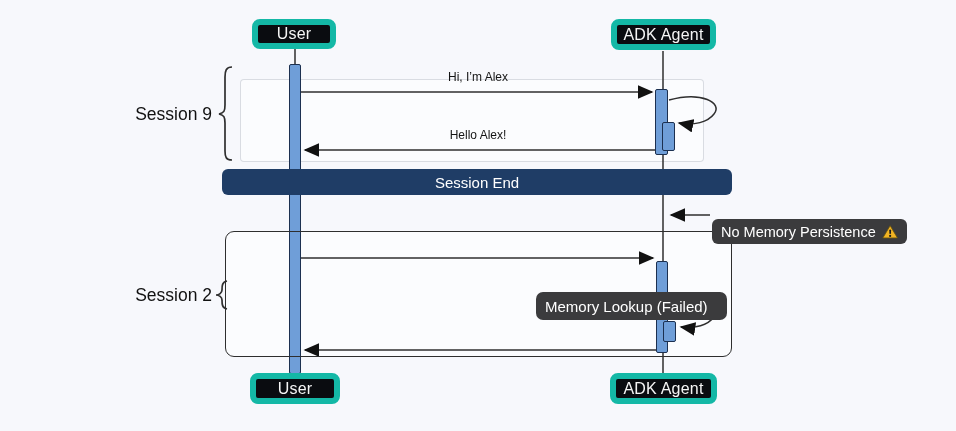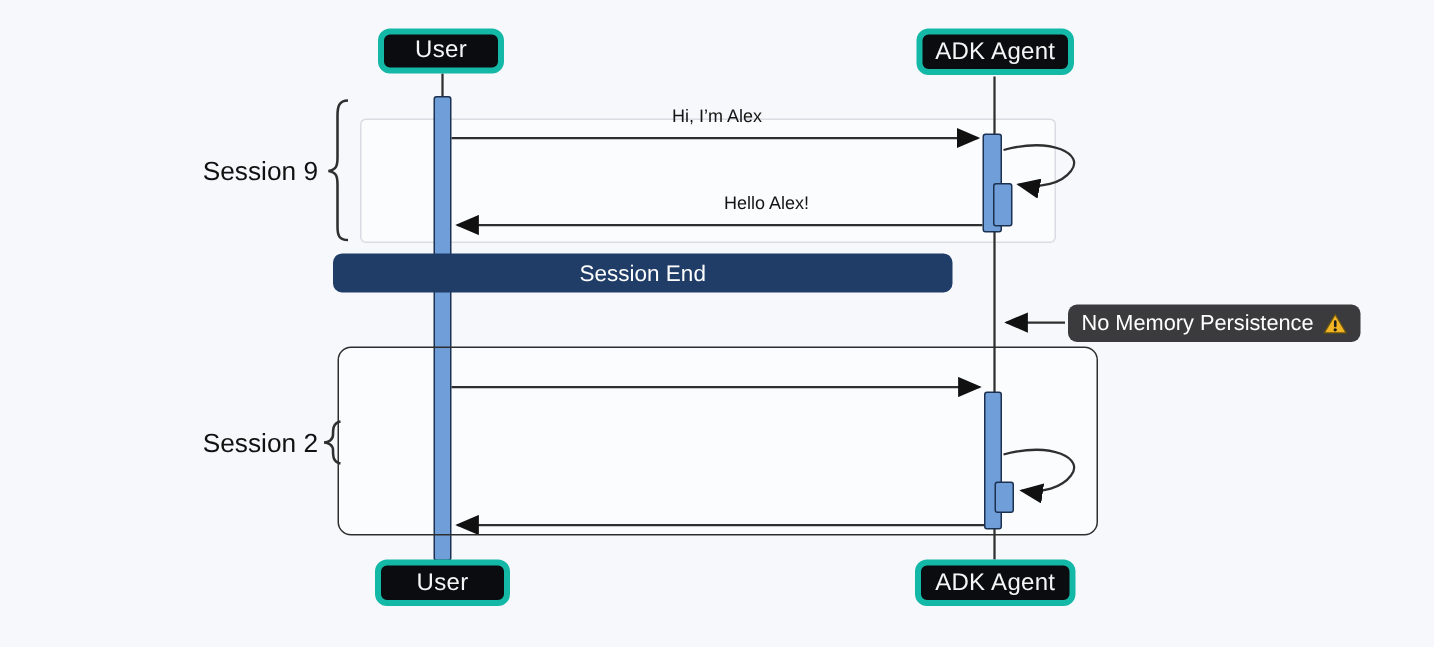--- a/index.html
+++ b/index.html
@@ -21,21 +21,21 @@
   .z-bars{z-index:2;}
   .z-frame{z-index:3;}
   .z-label{z-index:4;}
   .z-top{z-index:5;}
 
   
   .actor{
     position:absolute;
     background:var(--actor-box-bg,#0a0c10);
     color:var(--actor-box-text,#f5f5f5);
-    border:4px solid #14b8a6;
+    border:6px solid #14b8a6;
     border-radius:8px;
     display:flex;align-items:center;justify-content:center;
     font-size:16px;letter-spacing:.2px;
   }
 
   
   .act{
     position:absolute;
     background:var(--activation-fill,#6f9ed8);
     border:1.5px solid var(--activation-border,#1c3050);
@@ -70,20 +70,21 @@
 
   
   .note{
     position:absolute;
     background:var(--note-bg,#3b3b3d);
     color:#fff;
     border-radius:6px;
     display:flex;align-items:center;
     gap:6px;font-size:14.5px;white-space:nowrap;
     padding:0 9px;
+    margin-top:16px;
   }
 
   
   .hl-rect{
     position:absolute;
     background:rgba(255,255,255,0.55);
     border:1px solid rgba(125,135,155,0.28);
     border-radius:4px;
   }
   .session2-frame{
@@ -147,31 +148,34 @@
     <span>ADK Agent</span>
   </div>
   <div class="actor z-label" style="left:250px;top:373px;width:90px;height:31px;">
     <span>User</span>
   </div>
   <div class="actor z-label" style="left:610px;top:373px;width:107px;height:31px;">
     <span>ADK Agent</span>
   </div>
 
   <div class="msg z-label" style="left:478px;top:70px;">Hi, I’m Alex</div>
-  <div class="msg z-label" style="left:478px;top:128px;margin-left:33px;">Hello Alex!</div>
+  <div class="msg z-label" style="left:478px;top:128px;">Hello Alex!</div>
 
   <div class="session-label" style="left:117px;top:104px;">Session 9</div>
   <div class="session-label" style="left:117px;top:285px;">Session 2</div>
 
-  <div class="separator z-top" style="left:222px;top:169px;width:413px;height:26px;">
+  <div class="separator z-top" style="left:222px;top:169px;width:510px;height:26px;">
     <span>Session End</span>
   </div>
 
   <div class="note z-top" style="left:712px;top:203px;width:195px;height:25px;">
     <span>No Memory Persistence</span>
     <svg width="17" height="16" viewBox="0 0 20 18">
       <path class="warn-tri" d="M10 1.2 L19 16.3 H1 Z"></path>
       <rect class="warn-mark" x="9" y="6" width="2.1" height="5.6" rx="1"></rect>
       <circle class="warn-mark" cx="10" cy="13.8" r="1.35"></circle>
     </svg>
   </div>
+  <div class="note z-top" style="left:536px;top:276px;width:191px;height:28px;border-radius:7px;font-size:15px;">
+    <span>Memory Lookup (Failed)</span>
+  </div>
 
 </div>
 
 </body></html>

